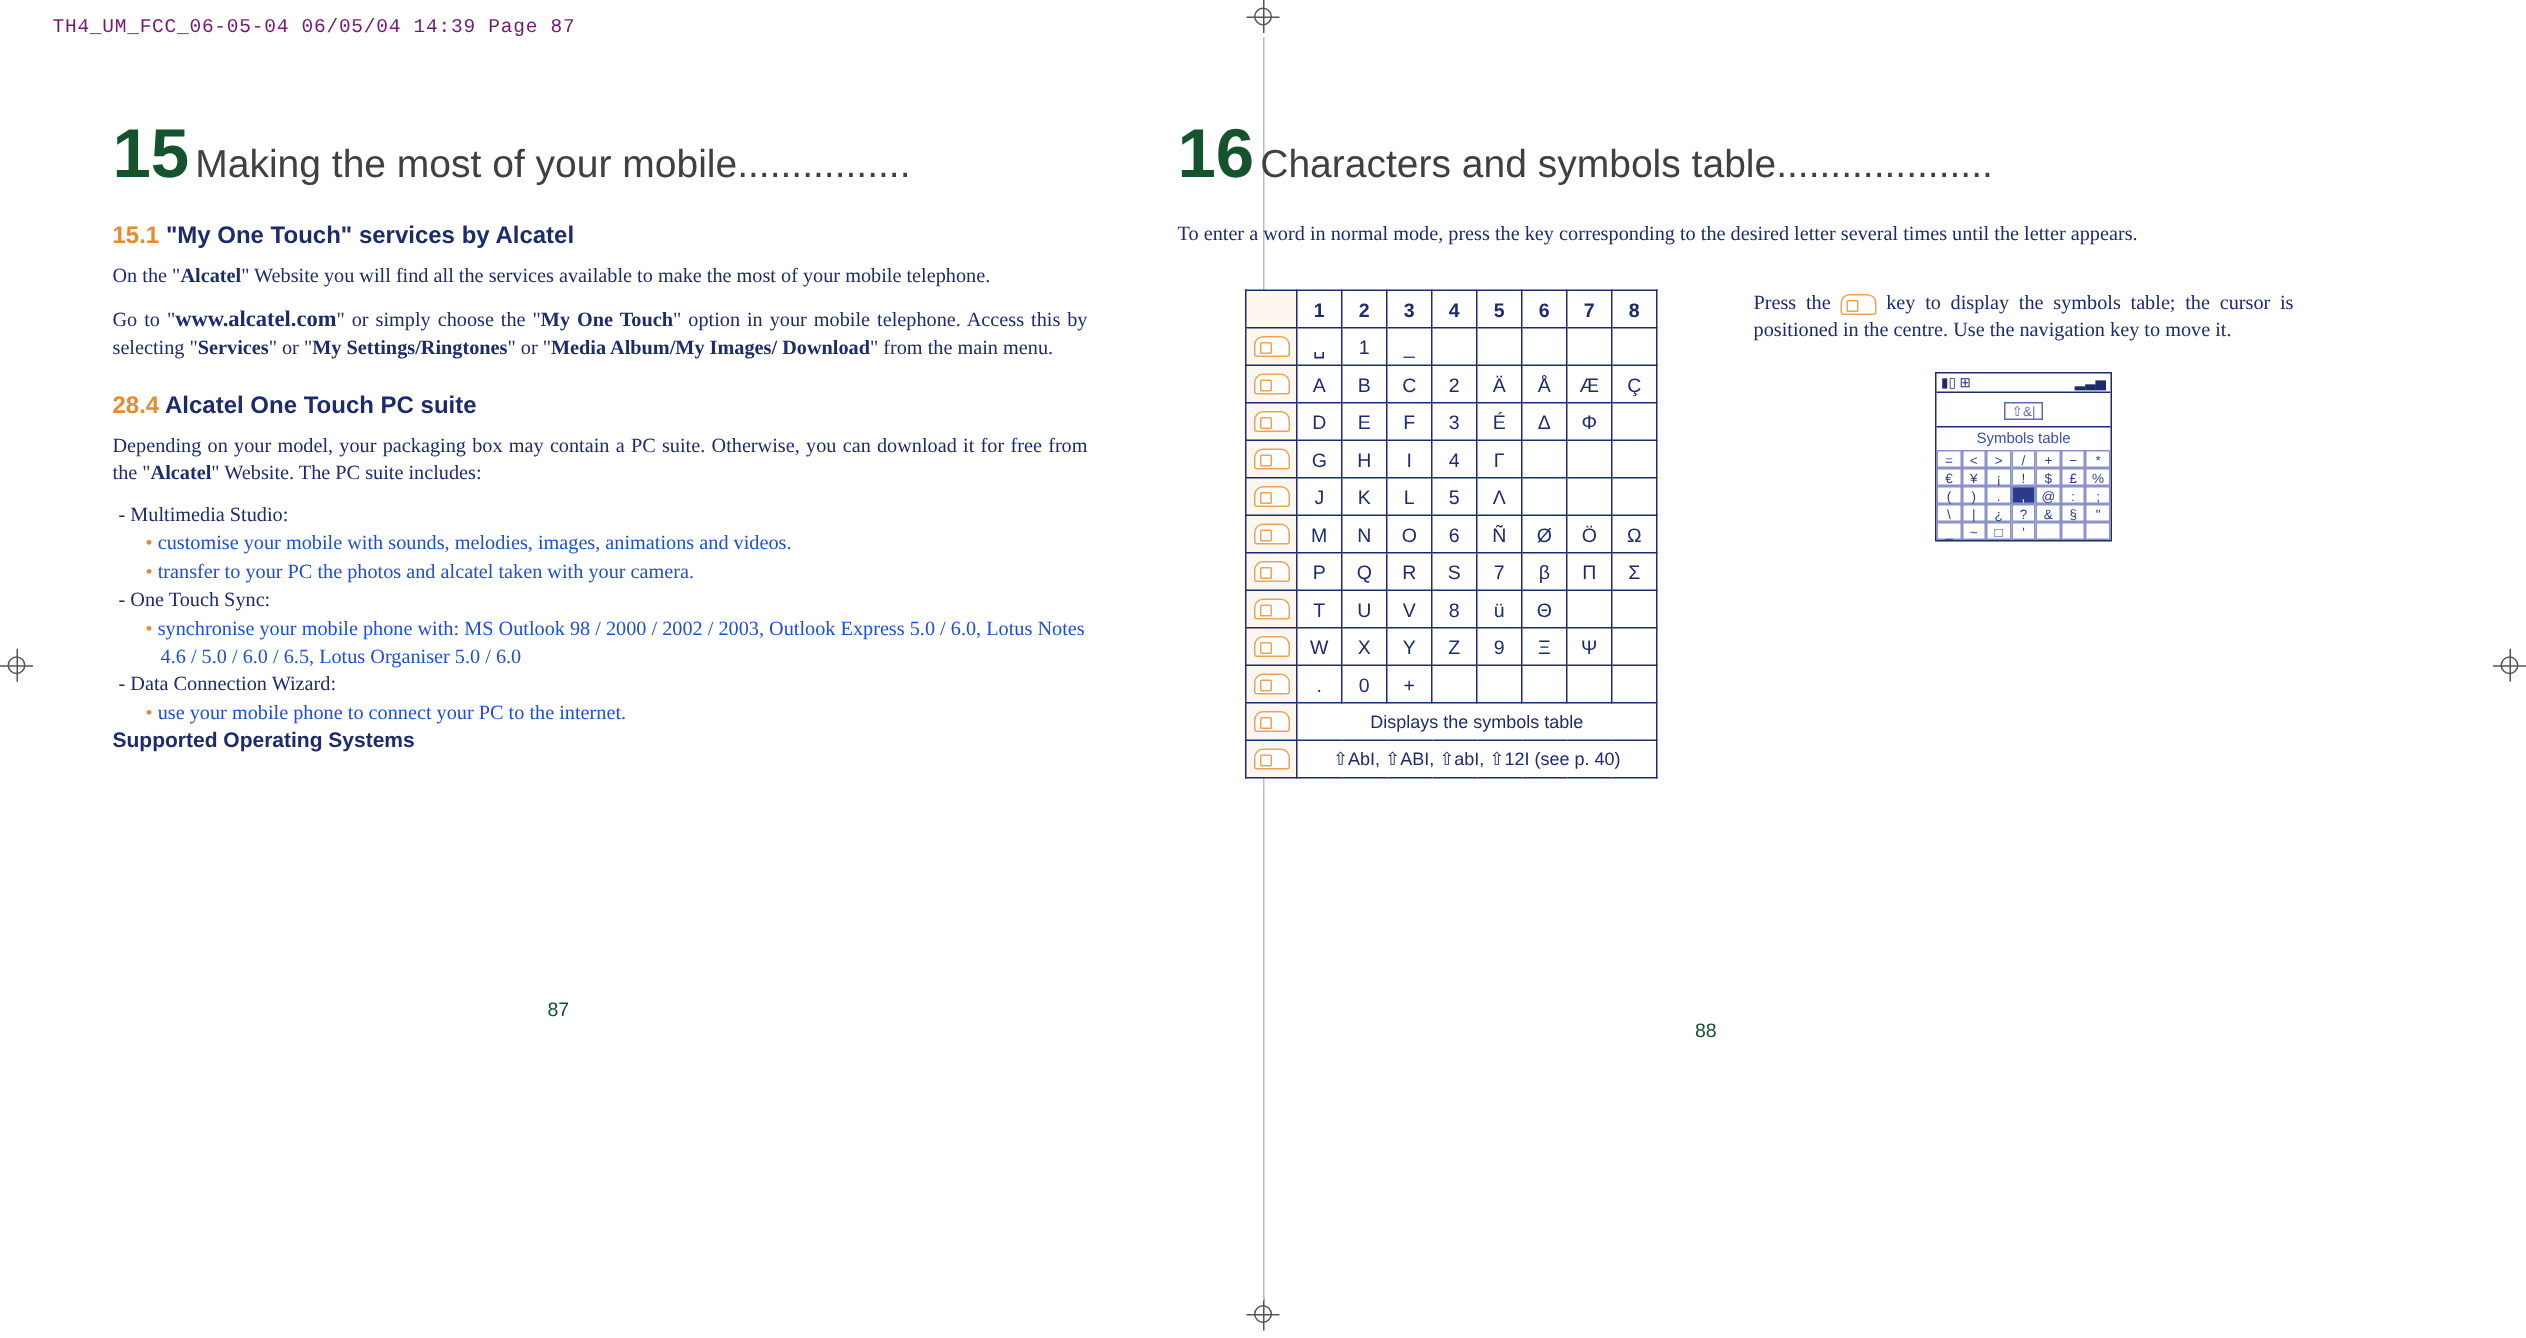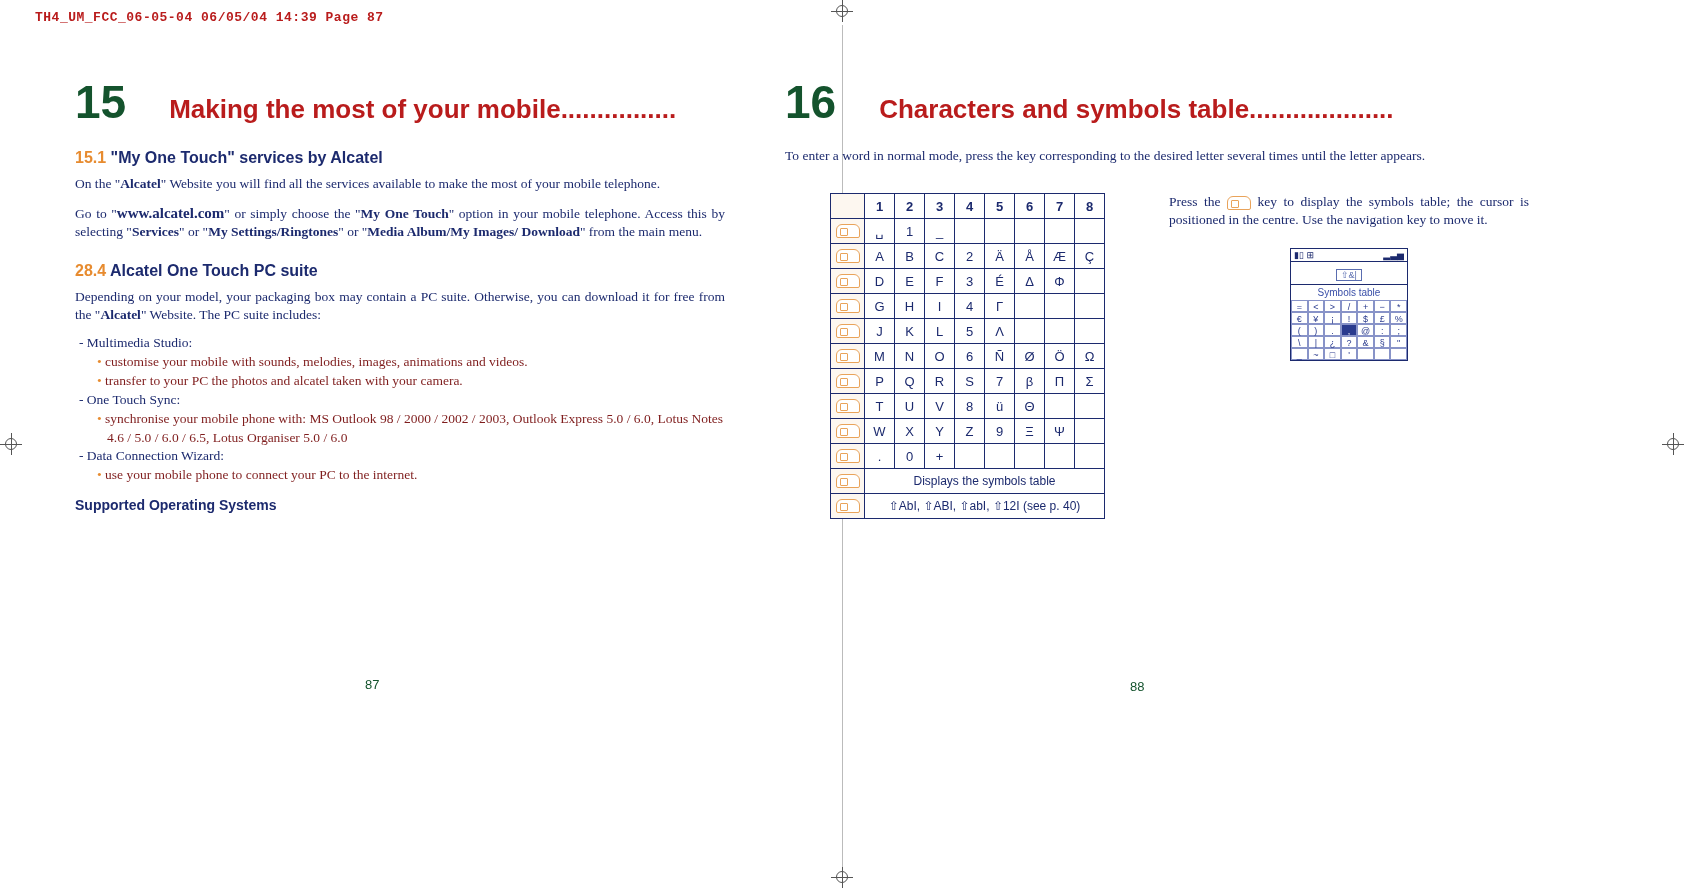--- a/index.html
+++ b/index.html
@@ -10,23 +10,22 @@
     font-family: Georgia, 'Times New Roman', serif;
     position: relative;
     color: #1c2a6e;
   }
   .print-header {
     position: absolute;
     top: 10px;
     left: 35px;
     font-family: 'Courier New', monospace;
     font-size: 13px;
-    color: #b91c1c;
+    color: #701a75;
     letter-spacing: 0.5px;
-    font-weight: bold;
   }
   .crop-top {
     position: absolute;
     top: 0;
     left: 50%;
     transform: translateX(-50%);
   }
   .crop-bottom {
     position: absolute;
     bottom: 0;
@@ -77,24 +76,23 @@
   .page-left  { left: 75px; }
   .page-right { left: 785px; width: 700px; }
   .chapter-num {
     font-size: 46px;
     font-weight: bold;
     color: #14532d;
     font-family: Arial, sans-serif;
   }
   .chapter-title {
     font-size: 26px;
-    font-weight: bold;
-    color: #b91c1c;
-    font-family: Arial, sans-serif;
-    margin-left: 39px;
+    font-weight: normal;
+    color: #404040;
+    font-family: Arial, sans-serif;
   }
   .section-head {
     color: #e78b2f;
     font-weight: bold;
     font-size: 16px;
     margin-top: 20px;
     margin-bottom: 8px;
     font-family: Arial, sans-serif;
   }
   .section-head .sec-title {
@@ -109,25 +107,24 @@
   }
   .body-text b { font-weight: bold; }
   .list {
     font-size: 13.5px;
     line-height: 1.4;
     color: #1c2a6e;
     padding-left: 4px;
   }
   .list .item { padding-left: 14px; text-indent: -14px; }
   .list .sub  { color: #e78b2f; padding-left: 28px; text-indent: -10px; }
-  .list .sub .txt { color: #7f1d1d; }
+  .list .sub .txt { color: #1d4ed8; }
   .subhead {
     font-weight: bold;
     font-size: 14px;
-    margin-top: 12px;
     margin-bottom: 4px;
     font-family: Arial, sans-serif;
   }
   .folio {
     position: absolute;
     bottom: -175px;
     font-size: 13px;
     color: #14532d;
     font-family: Arial, sans-serif;
   }

